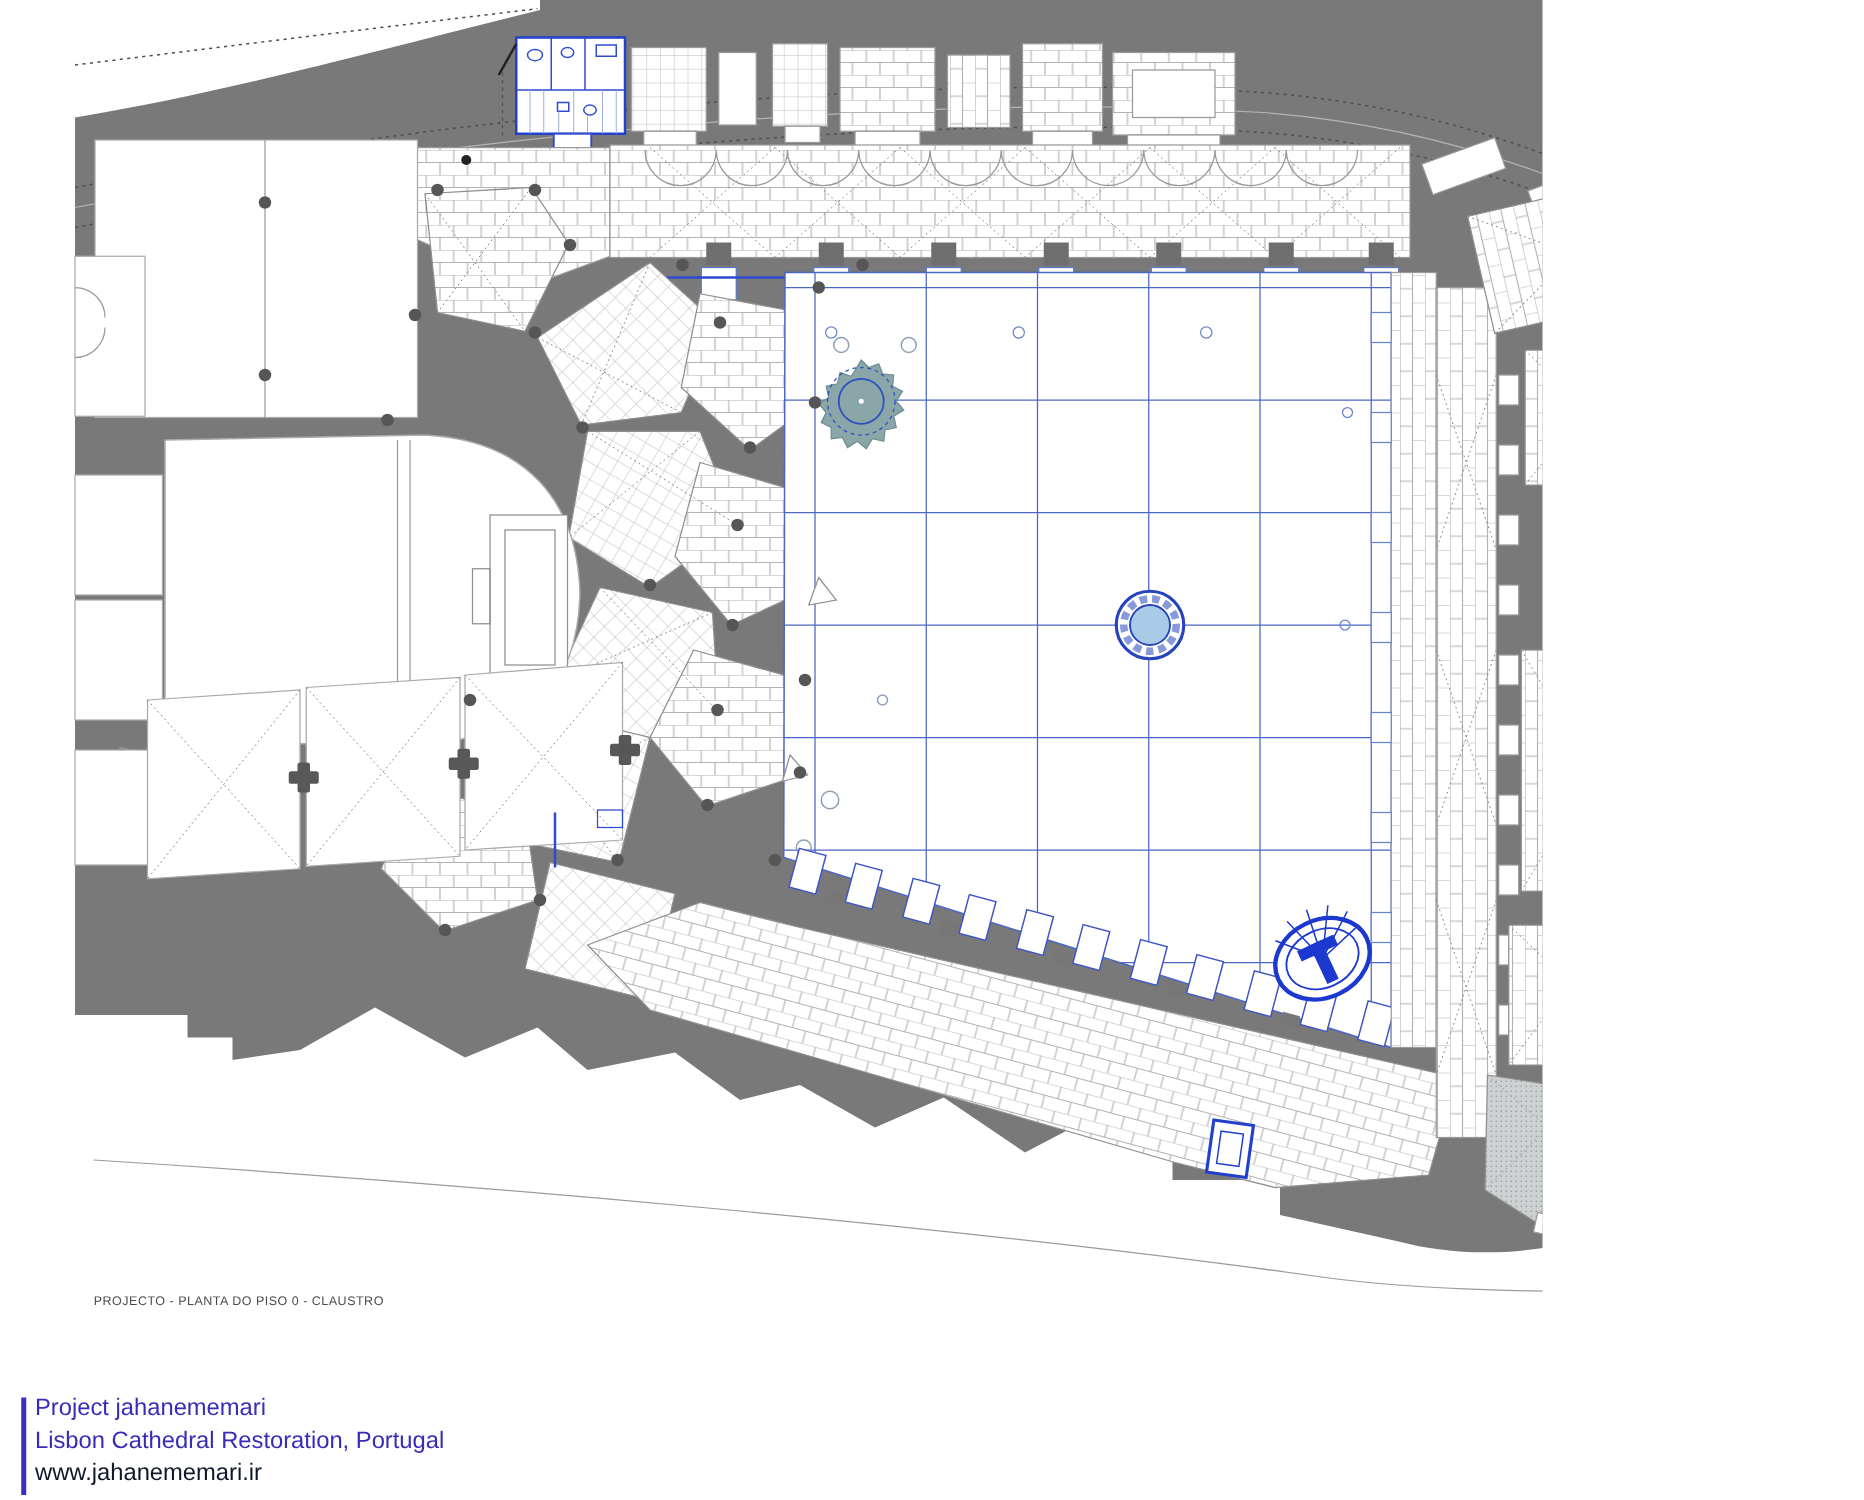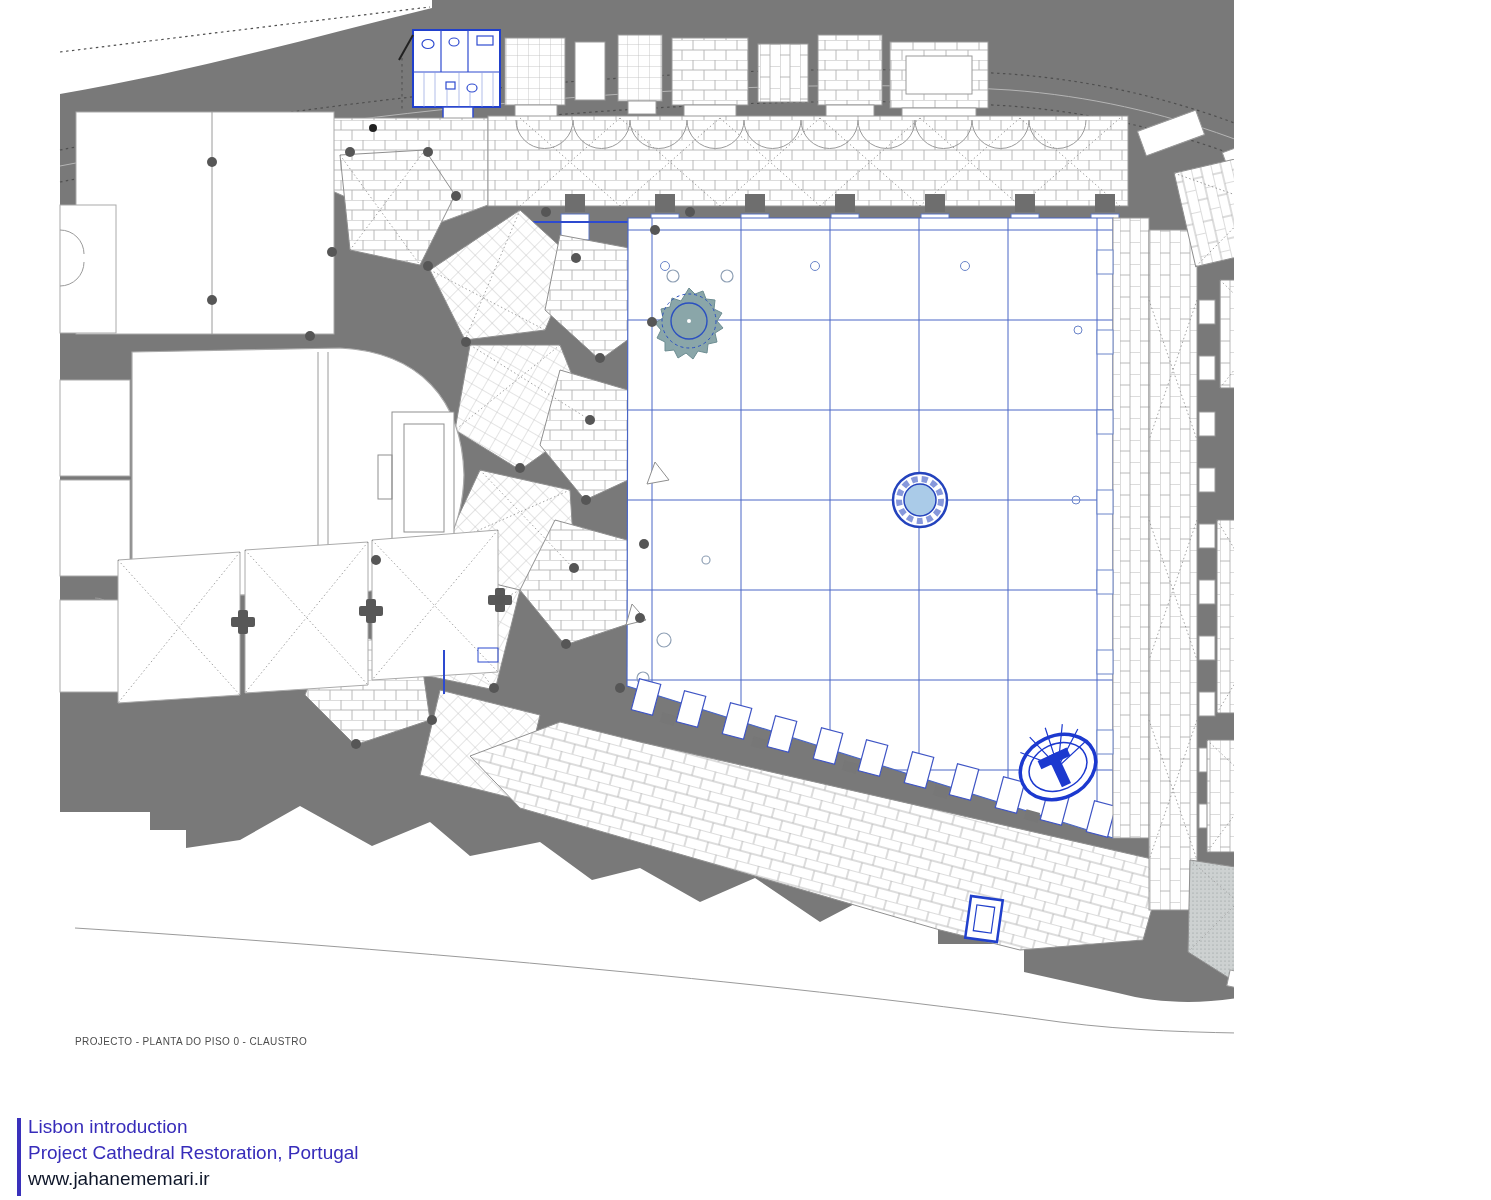--- a/index.html
+++ b/index.html
@@ -422,19 +422,19 @@
   <span class="num n0">0</span>
   <span class="num n5">5</span>
   <div class="bar"></div>
   <div class="seg" style="left:22px"></div>
   <div class="seg" style="left:58px"></div>
 </div>
 
 <div class="footer">
   <div class="bar"></div>
   <div class="lines">
-    <div>Lisbon introduction</div>
-    <div>Project Cathedral Restoration, Portugal</div>
+    <div>Project jahanememari</div>
+    <div>Lisbon Cathedral Restoration, Portugal</div>
     <div><a href="#">www.jahanememari.ir</a></div>
   </div>
 </div>
 
 </div>
 
 </body></html>

